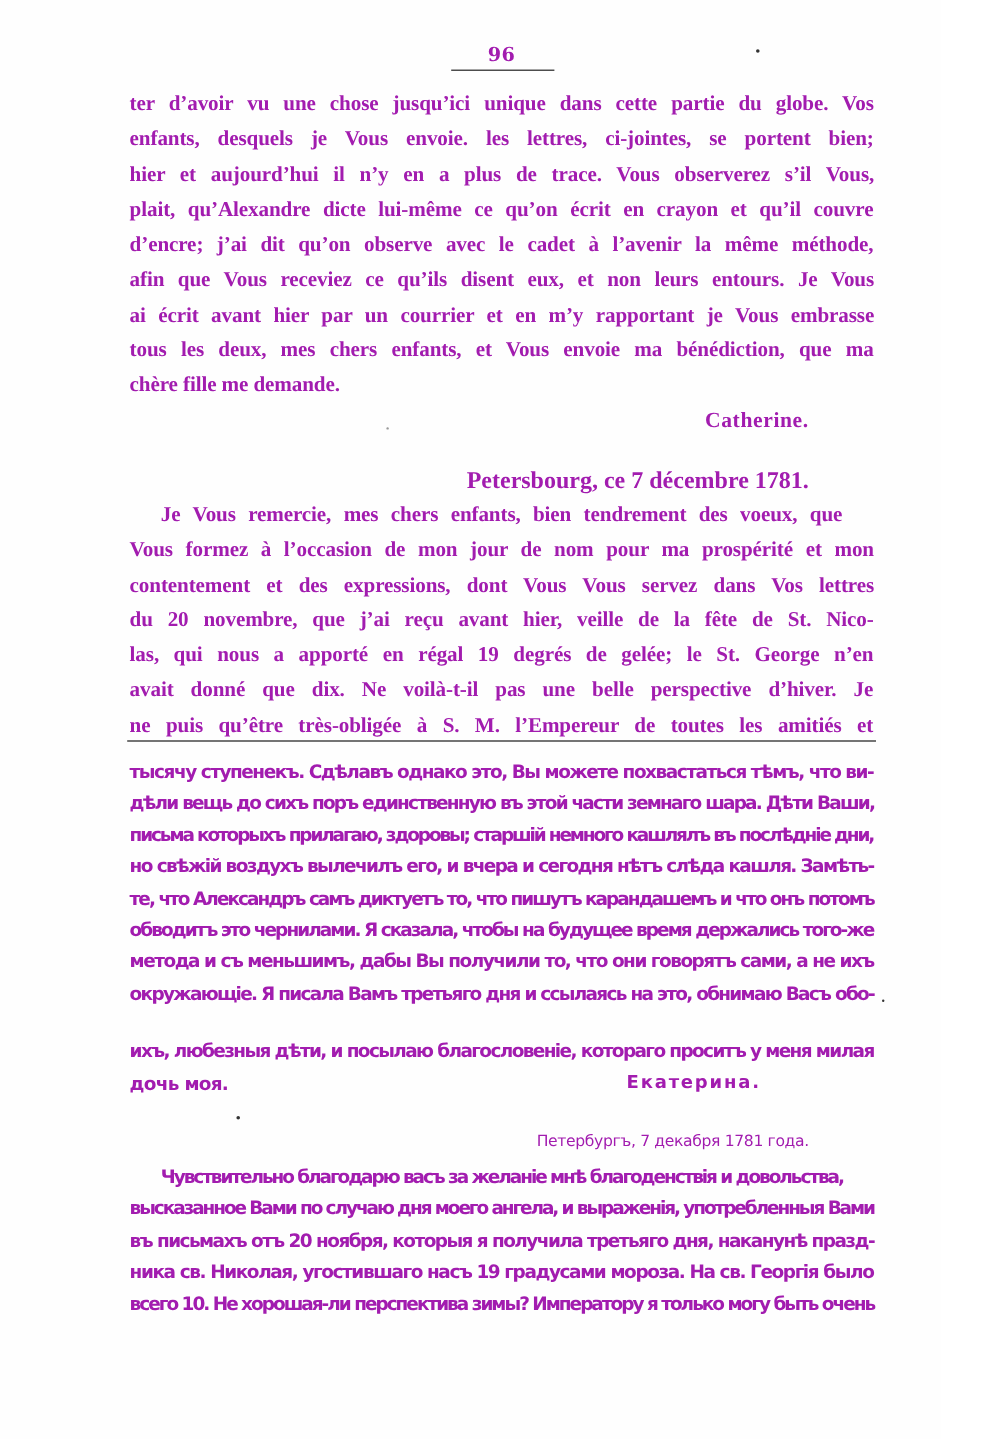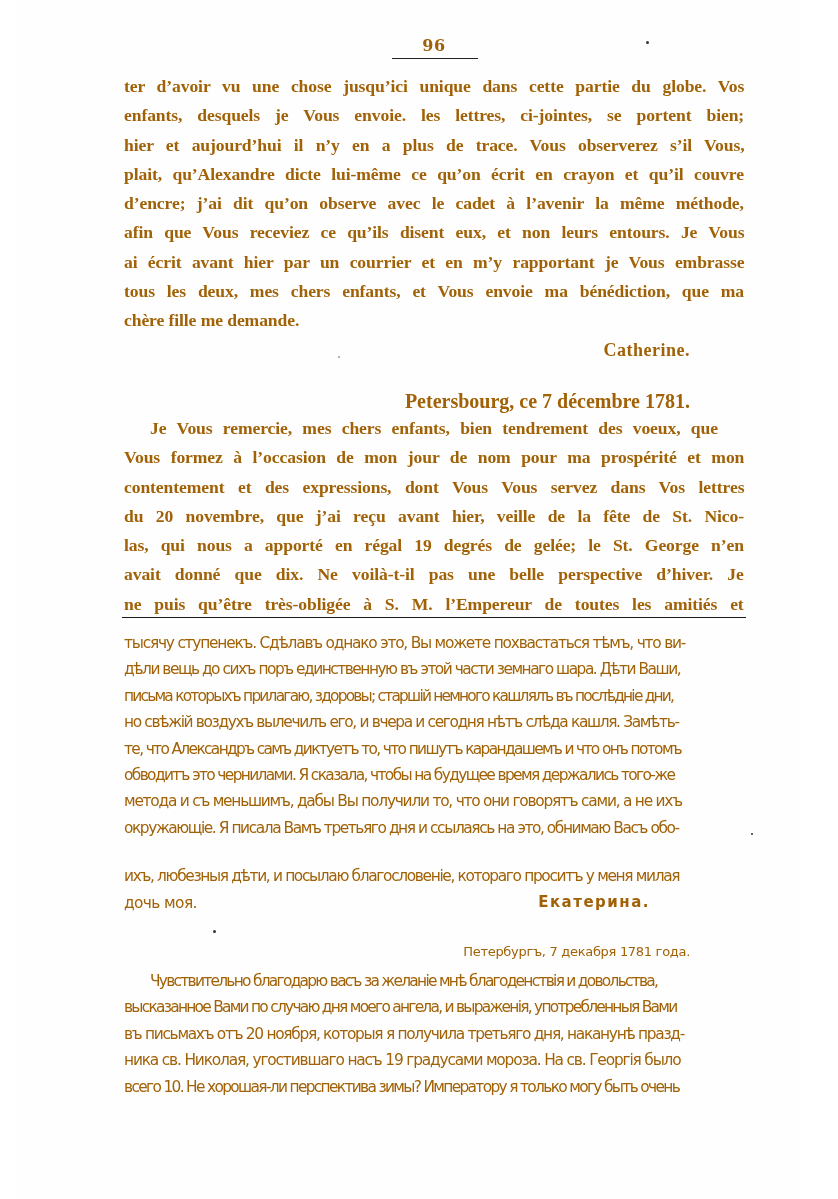--- a/index.html
+++ b/index.html
@@ -1,19 +1,19 @@
 <!DOCTYPE html>
 <html><head>
 <meta charset="utf-8">
 <style>
   html, body { margin: 0; padding: 0; background: #ffffff; }
   body { width: 838px; height: 1199px; position: relative; overflow: hidden; }
   .page {
-    position: absolute; left: 16px; top: 0; width: 784px; height: 1199px;
-    background: #fefefe; color: #a16207;
+    position: absolute; left: 0; top: 0; width: 784px; height: 1199px;
+    background: #fefefe; color: #a21caf;
     font-family: "DejaVu Serif", "Liberation Serif", serif;
   }
   .page-number {
     position: absolute; top: 36px; left: 390px; width: 56px; text-align: center;
     font-size: 16px; font-weight: bold; letter-spacing: 0.5px;
   }
   .page-number-rule {
     position: absolute; top: 58px; left: 376px; width: 86px; height: 0;
     border-top: 1.5px solid #222;
   }
@@ -34,21 +34,21 @@
     position: absolute; right: 110px; font-weight: bold;
     font-family: "Liberation Serif", serif; font-size: 20px;
   }
   .indent { text-indent: 26px; }
   .divider {
     position: absolute; top: 617px; left: 106px; width: 624px; height: 0;
     border-top: 1.5px solid #1a1a1a;
   }
   .ru-block {
     position: absolute; left: 108px; width: 620px;
-    font-size: 15.4px; line-height: 26.4px; font-weight: normal;
+    font-size: 15.4px; line-height: 26.4px; font-weight: bold;
     font-family: "DejaVu Sans", sans-serif;
     transform-origin: left top; letter-spacing: -0.6px;
   }
   .ru-line { display: block; white-space: nowrap; text-align: justify; text-align-last: justify; }
   .ru-line.last { text-align-last: left; }
   .ru-signature {
     position: absolute; right: 150px; font-weight: bold;
     font-family: "DejaVu Sans", sans-serif; font-size: 15px; letter-spacing: 1.5px;
   }
   .ru-dateline {

